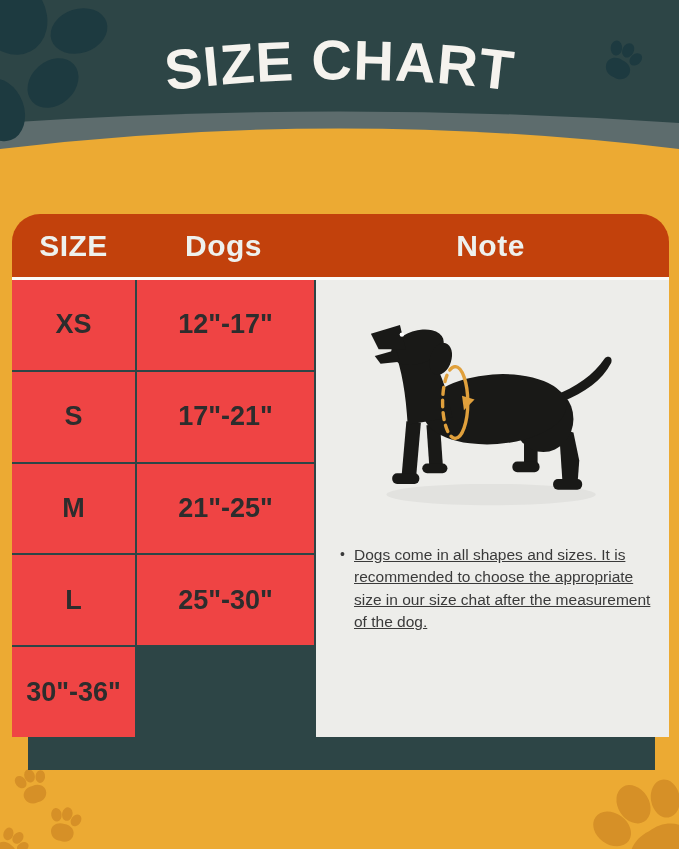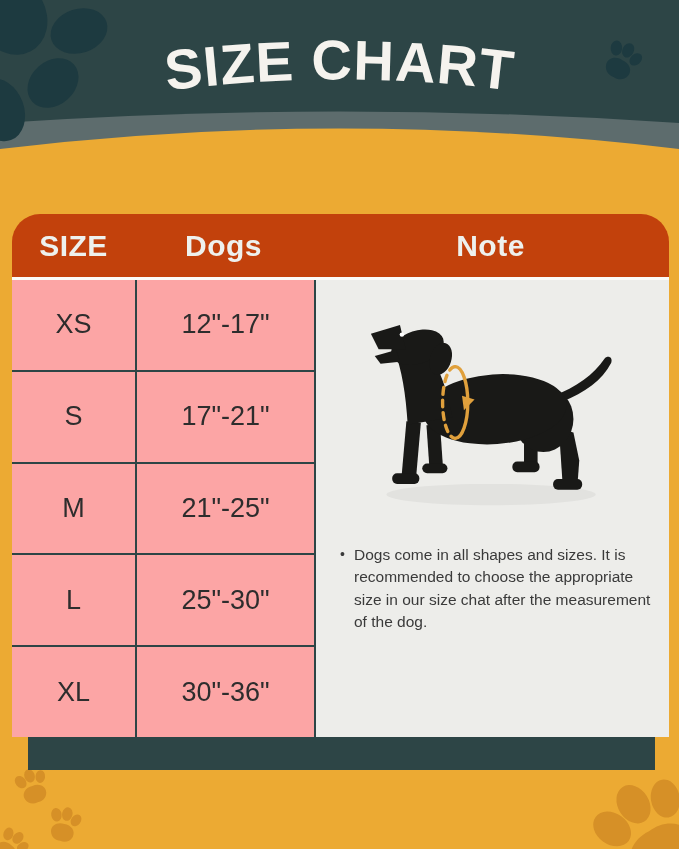--- a/index.html
+++ b/index.html
@@ -26,32 +26,32 @@
     font-size:30px;letter-spacing:.5px;
   }
   .gap-line{height:3px;background:#fbfbf8;}
   .tbody{
     display:grid;
     grid-template-columns:123px 177px 1fr;
     grid-template-rows:repeat(5,1fr);
     gap:2px;height:457px;background:#2d4546;
   }
   .cell{
-    background:#fca5a5;display:flex;align-items:center;justify-content:center;
-    font-size:27px;color:#2d2d2d;
+    background:#ef4444;display:flex;align-items:center;justify-content:center;
+    font-size:27px;color:#2d2d2d;font-weight:bold;
   }
   .note-cell{
     grid-column:3;grid-row:1/6;background:#ededea;
     display:block;overflow:hidden;
   }
   .dog-fig{display:block;margin:40px auto 0;}
   .notes{list-style:none;margin:30px 12px 0 23px;padding:0;}
   .notes li{
     position:relative;padding-left:15px;margin:0 0 20px 0;
-    font-size:15.5px;line-height:1.44;color:#3a3a3a;
+    font-size:15.5px;line-height:1.44;color:#3a3a3a;text-decoration:underline;
   }
   .notes li::before{
     content:"\2022";position:absolute;left:1px;top:0;
     font-size:14px;color:#3a3a3a;
   }
   .pedestal{
     position:absolute;left:28px;top:737px;width:627px;height:33px;
     background:#2d4546;z-index:1;
   }
 </style>
@@ -163,18 +163,17 @@
 
       <div class="cell">S</div>
       <div class="cell">17"-21"</div>
 
       <div class="cell">M</div>
       <div class="cell">21"-25"</div>
 
       <div class="cell">L</div>
       <div class="cell">25"-30"</div>
 
-      <div class="cell">XL</div>
       <div class="cell">30"-36"</div>
     </div>
   </div>
 
 </div>
 
 </body></html>

